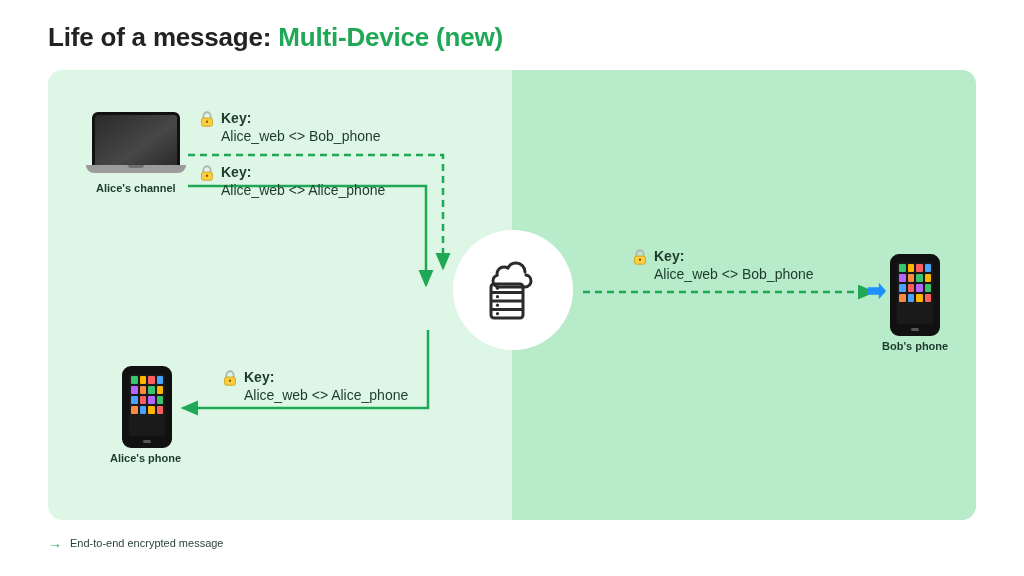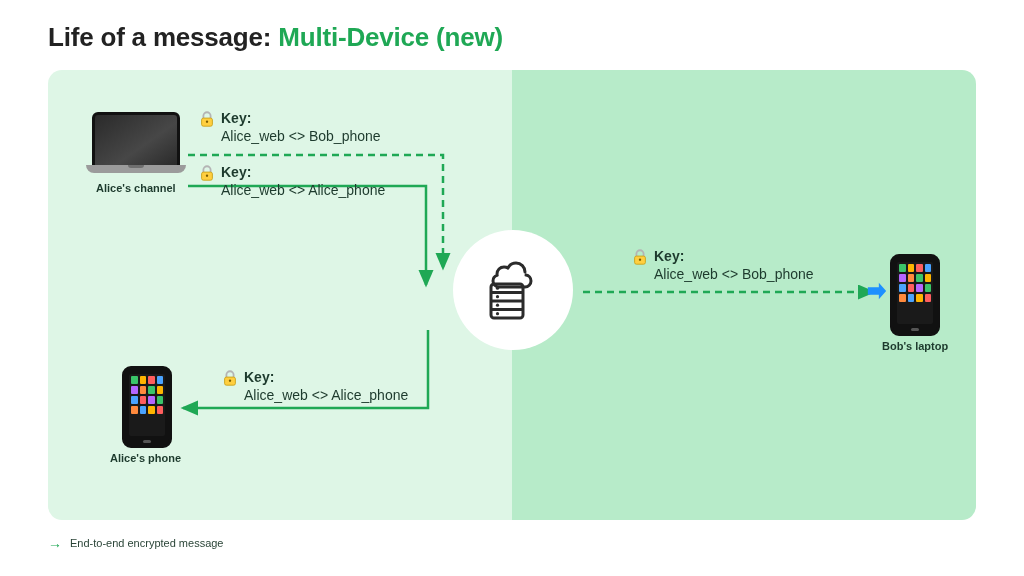--- a/index.html
+++ b/index.html
@@ -280,21 +280,21 @@
             <span style="background: rgb(180, 102, 255);"></span>
             <span style="background: rgb(58, 197, 105);"></span>
             <span style="background: rgb(255, 138, 61);"></span>
             <span style="background: rgb(74, 163, 255);"></span>
             <span style="background: rgb(255, 180, 0);"></span>
             <span style="background: rgb(255, 94, 94);"></span>
           </div>
         <div class="phone-home"></div>
       </div>
     </div>
-    <div class="dev-label" style="left:834px; top:270px">Bob's laptop</div>
+    <div class="dev-label" style="left:834px; top:270px">Bob's phone</div>
 
   </div>
 
   <div class="legend">
     <span class="arrow">→</span>
     <span>End-to-end encrypted message</span>
   </div>
 
 </div>
 

